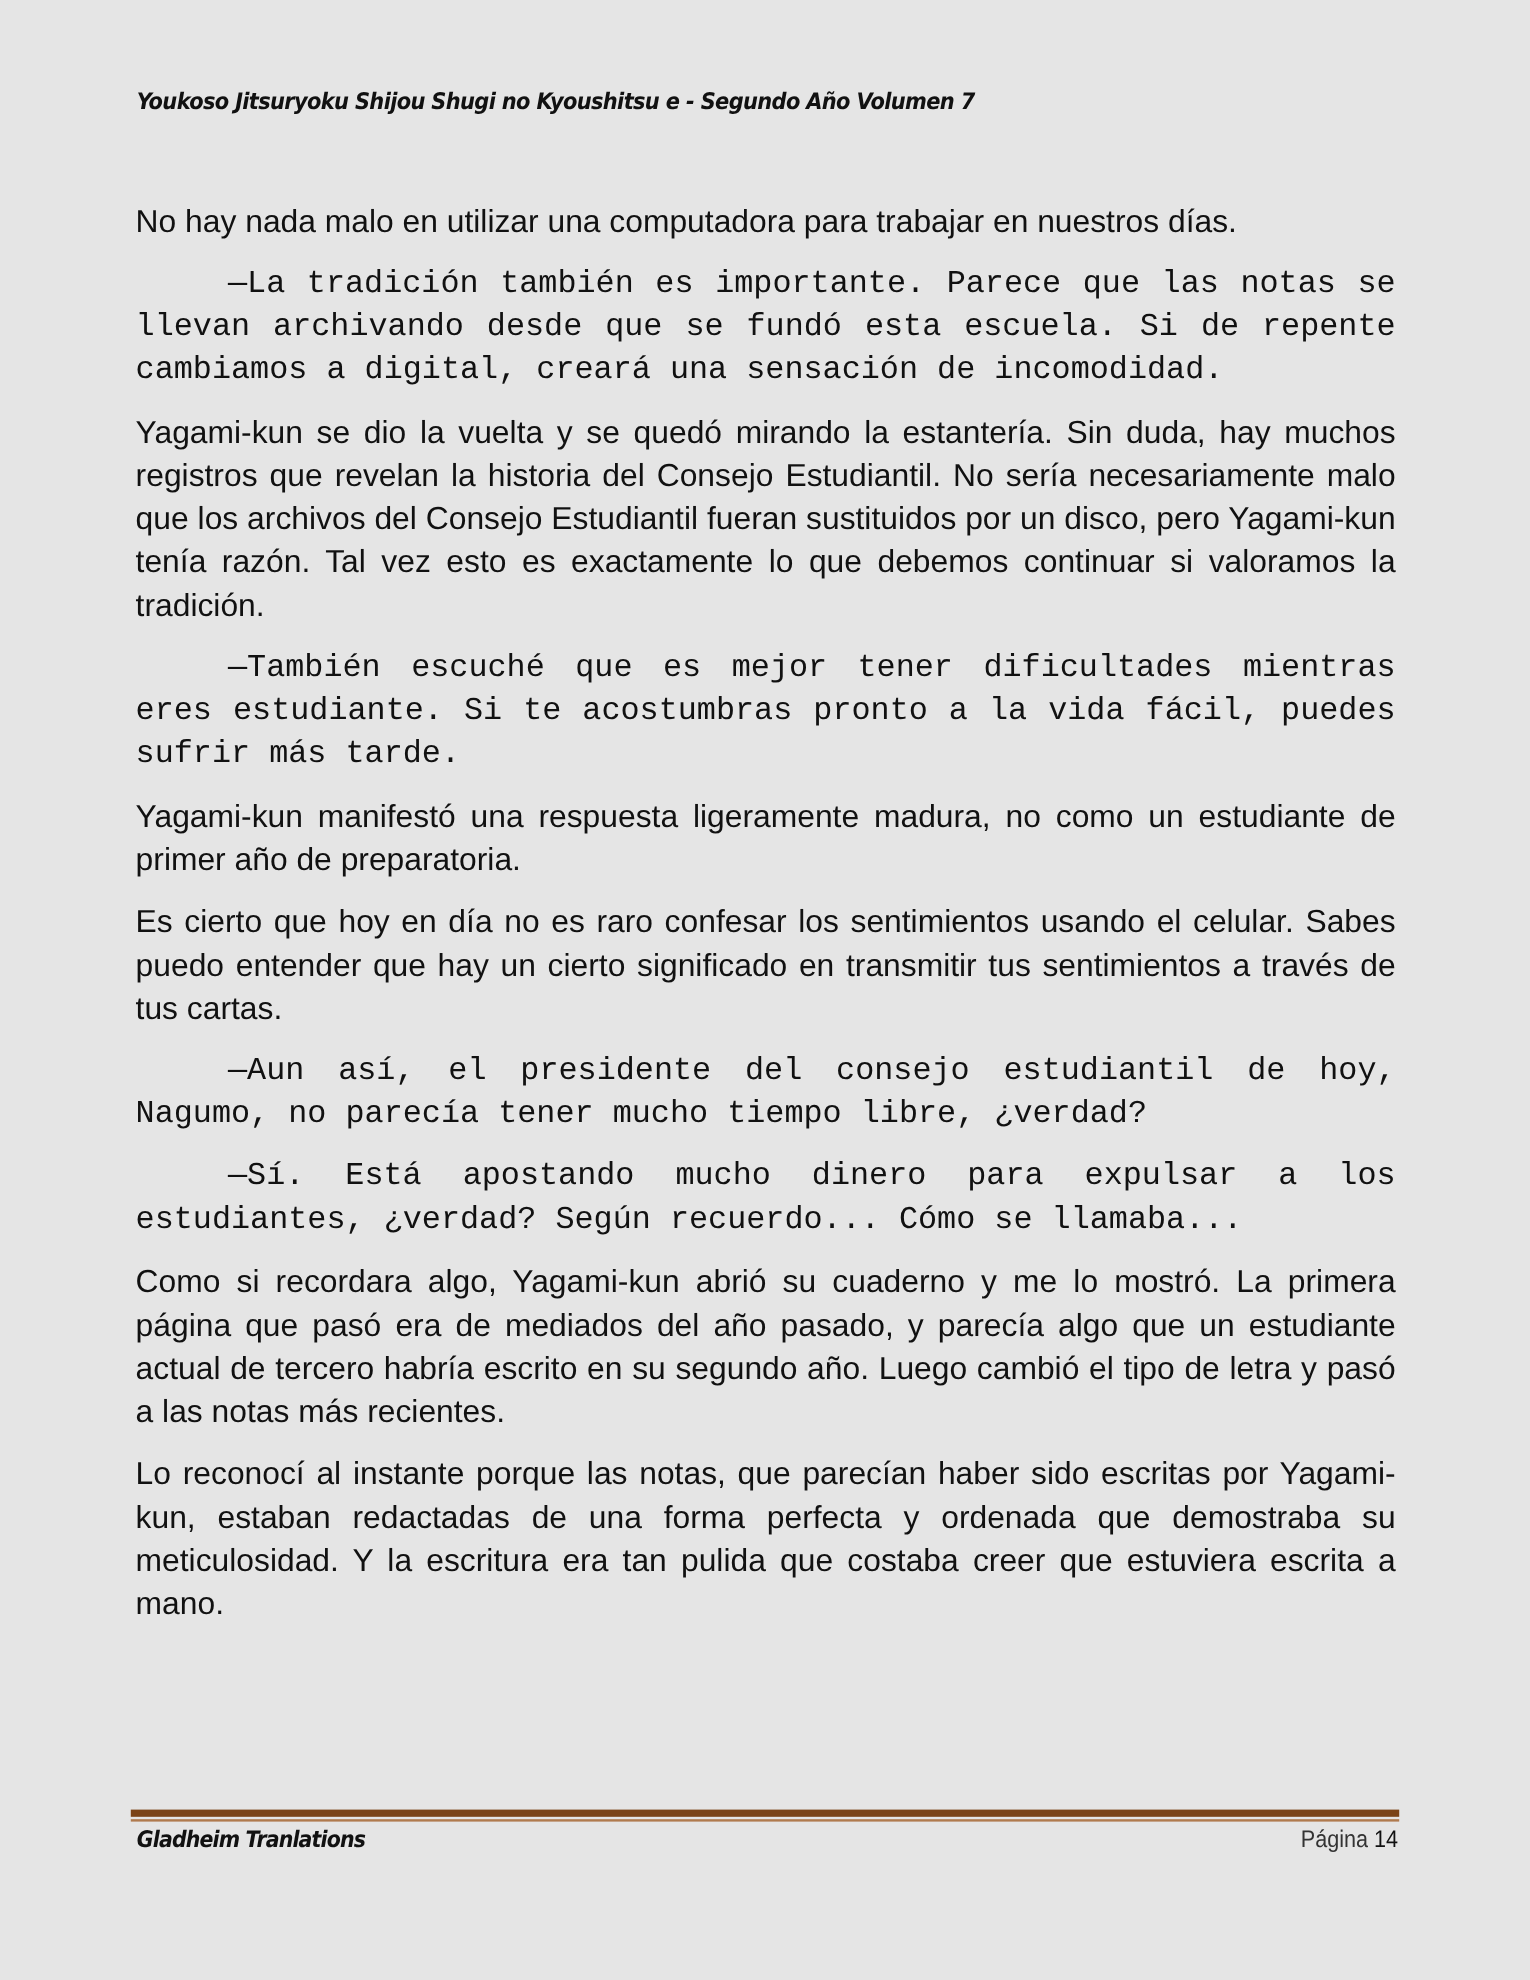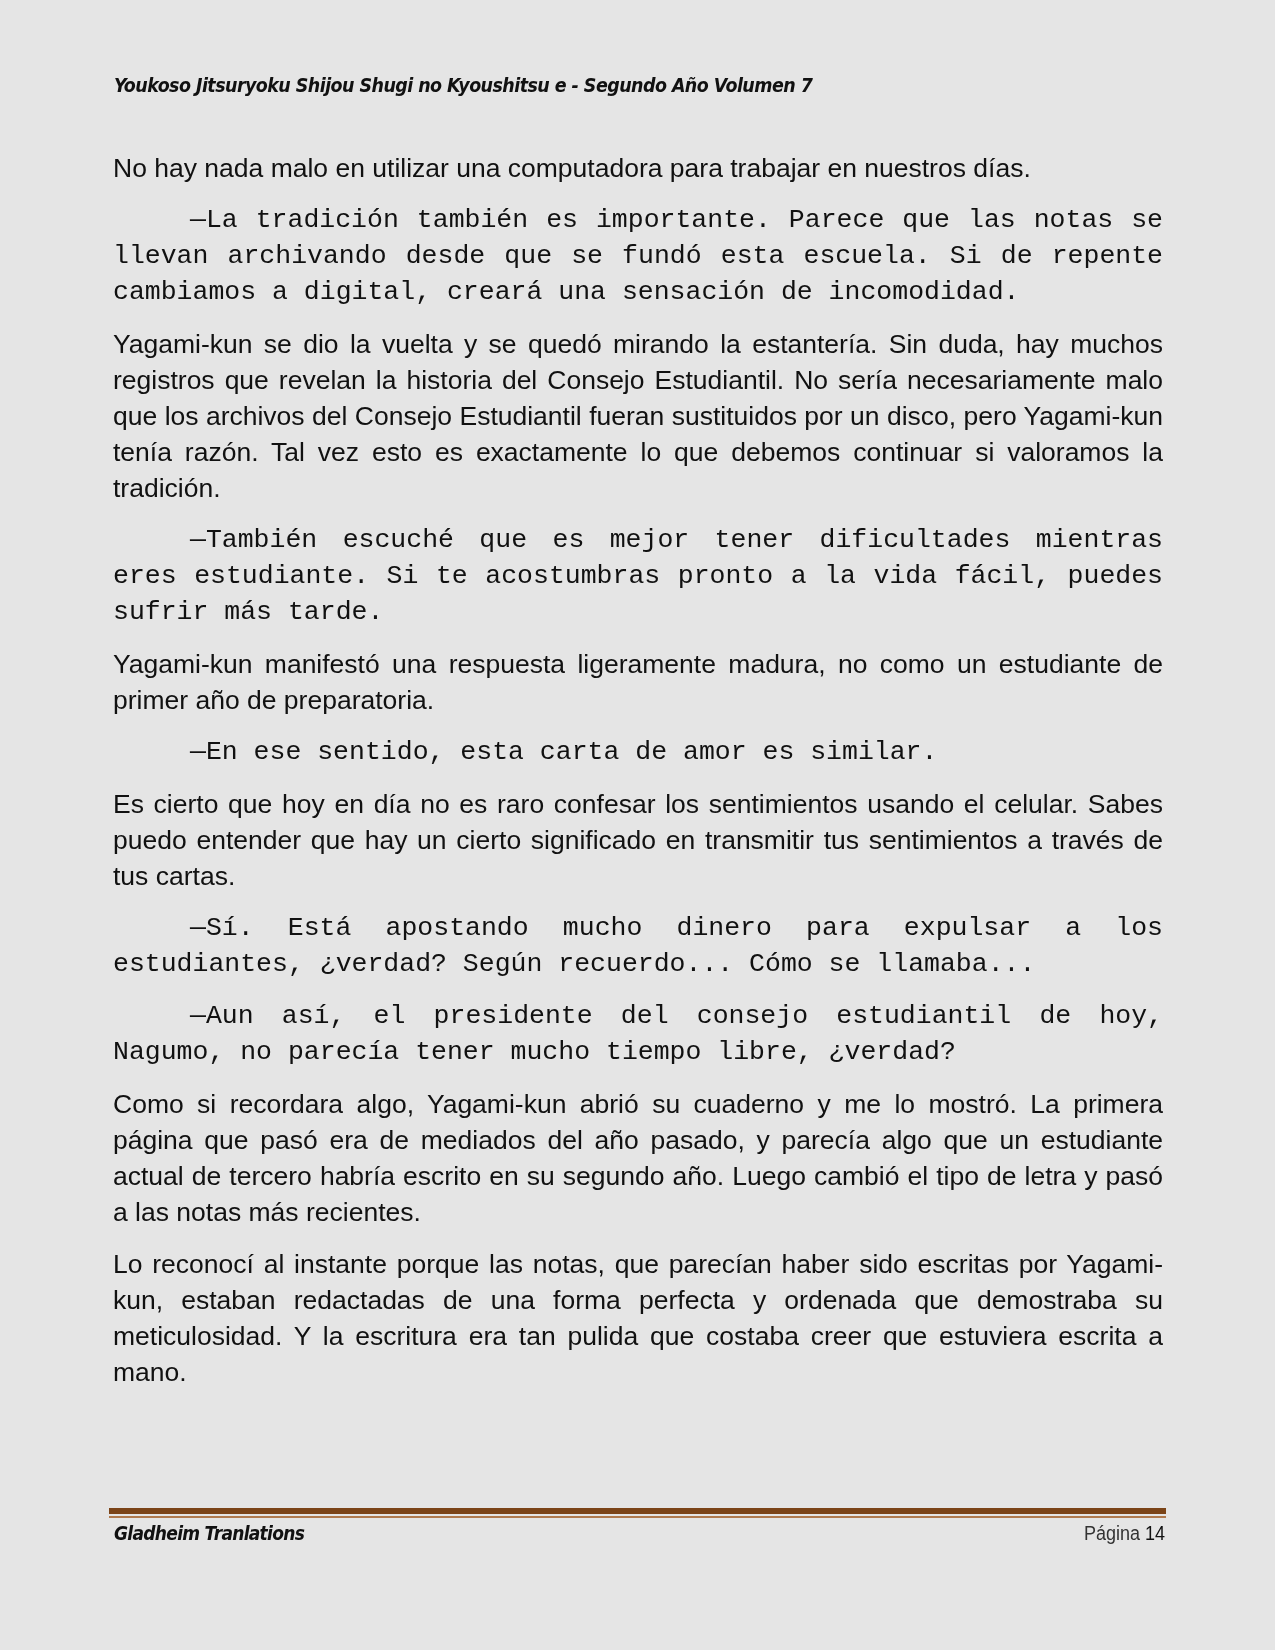--- a/index.html
+++ b/index.html
@@ -10,21 +10,21 @@
     font-family: "DejaVu Sans", sans-serif; font-weight: bold; font-style: italic;
     font-size: 19px; color: #111; letter-spacing: -0.6px;
     transform: scaleX(0.92); transform-origin: left center;
     white-space: nowrap;
   }
   .body-text {
     position: absolute; left: 113px; top: 150px; width: 1050px;
     font-family: "Liberation Sans", sans-serif; font-size: 26.5px; line-height: 36px;
     color: #111; text-align: justify;
   }
-  .body-text p { margin: 0 0 16px 0; }
+  .body-text p { margin: 16px 0 16px 0; }
   .body-text p.dialogue { text-indent: 77px; font-family: Liberation Mono, monospace; }
   .footer-rule { position: absolute; left: 109px; width: 1057px; }
   .rule-thick { top: 1508px; height: 6px; background: #7b4418; }
   .rule-thin { top: 1516px; height: 2px; background: #b07a4e; }
   .footer-left {
     position: absolute; left: 114px; top: 1522px;
     font-family: "DejaVu Sans", sans-serif; font-weight: bold; font-style: italic;
     font-size: 19px; color: #111; letter-spacing: -0.8px;
     transform: scaleX(0.9); transform-origin: left center; white-space: nowrap;
   }
@@ -40,24 +40,23 @@
 
 <div class="page">
   <div class="running-header">Youkoso Jitsuryoku Shijou Shugi no Kyoushitsu e - Segundo Año Volumen 7</div>
 
   <div class="body-text">
     <p class="narration">No hay nada malo en utilizar una computadora para trabajar en nuestros días.</p>
     <p class="dialogue">—La tradición también es importante. Parece que las notas se llevan archivando desde que se fundó esta escuela. Si de repente cambiamos a digital, creará una sensación de incomodidad.</p>
     <p class="narration">Yagami-kun se dio la vuelta y se quedó mirando la estantería. Sin duda, hay muchos registros que revelan la historia del Consejo Estudiantil. No sería necesariamente malo que los archivos del Consejo Estudiantil fueran sustituidos por un disco, pero Yagami-kun tenía razón. Tal vez esto es exactamente lo que debemos continuar si valoramos la tradición.</p>
     <p class="dialogue">—También escuché que es mejor tener dificultades mientras eres estudiante. Si te acostumbras pronto a la vida fácil, puedes sufrir más tarde.</p>
     <p class="narration">Yagami-kun manifestó una respuesta ligeramente madura, no como un estudiante de primer año de preparatoria.</p>
-    <p class="dialogue">—En ese sentido, esta carta de amor es similar.</p>
     <p class="narration">Es cierto que hoy en día no es raro confesar los sentimientos usando el celular. Sabes puedo entender que hay un cierto significado en transmitir tus sentimientos a través de tus cartas.</p>
+    <p class="dialogue">—Aun así, el presidente del consejo estudiantil de hoy, Nagumo, no parecía tener mucho tiempo libre, ¿verdad?</p>
     <p class="dialogue">—Sí. Está apostando mucho dinero para expulsar a los estudiantes, ¿verdad? Según recuerdo... Cómo se llamaba...</p>
-    <p class="dialogue">—Aun así, el presidente del consejo estudiantil de hoy, Nagumo, no parecía tener mucho tiempo libre, ¿verdad?</p>
     <p class="narration">Como si recordara algo, Yagami-kun abrió su cuaderno y me lo mostró. La primera página que pasó era de mediados del año pasado, y parecía algo que un estudiante actual de tercero habría escrito en su segundo año. Luego cambió el tipo de letra y pasó a las notas más recientes.</p>
     <p class="narration">Lo reconocí al instante porque las notas, que parecían haber sido escritas por Yagami-kun, estaban redactadas de una forma perfecta y ordenada que demostraba su meticulosidad. Y la escritura era tan pulida que costaba creer que estuviera escrita a mano.</p>
   </div>
 
   <div class="footer-rule rule-thick"></div>
   <div class="footer-rule rule-thin"></div>
 
   <div class="footer-left">Gladheim Tranlations</div>
   <div class="footer-right">
     <span>Página</span>

